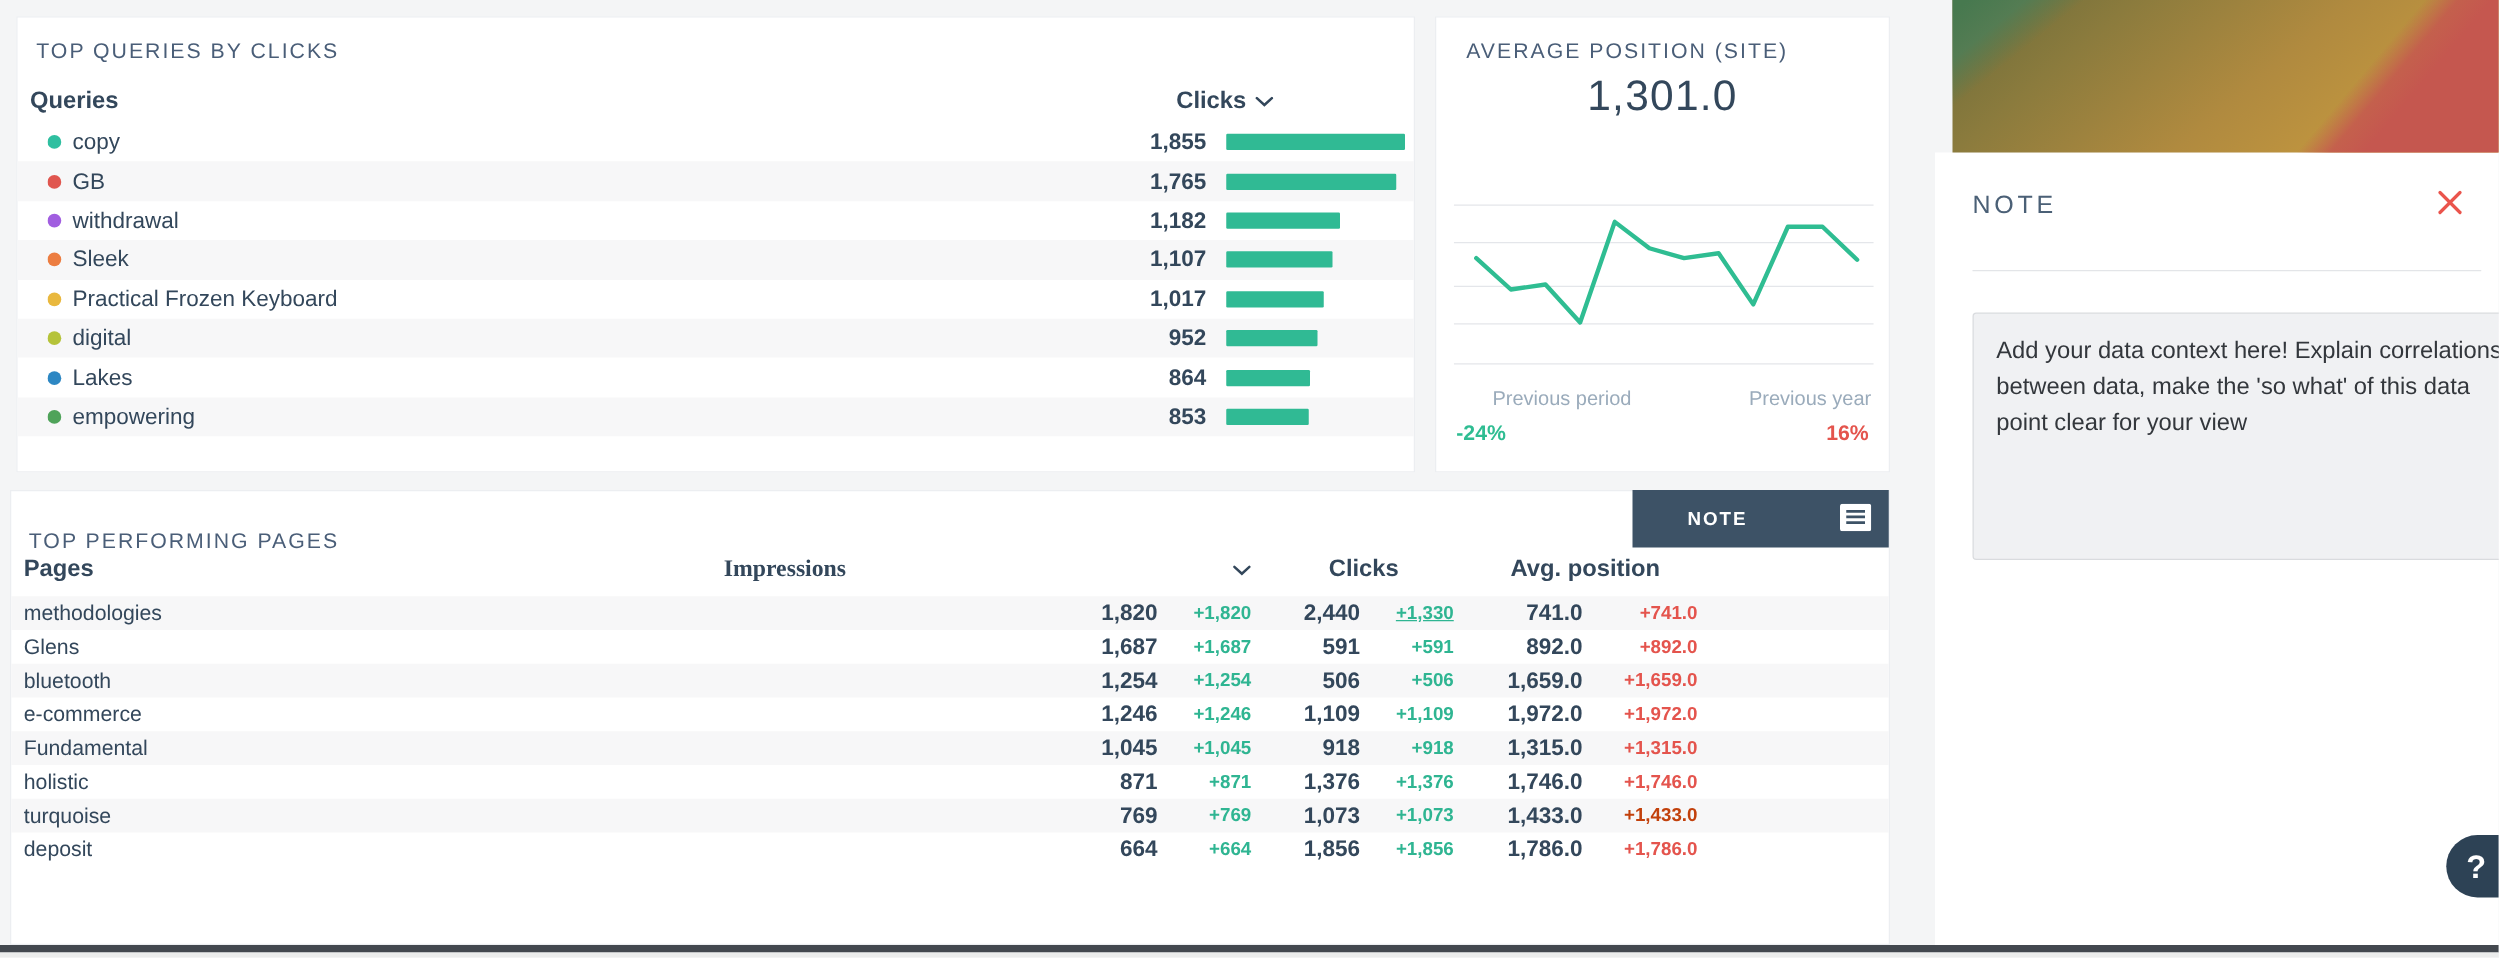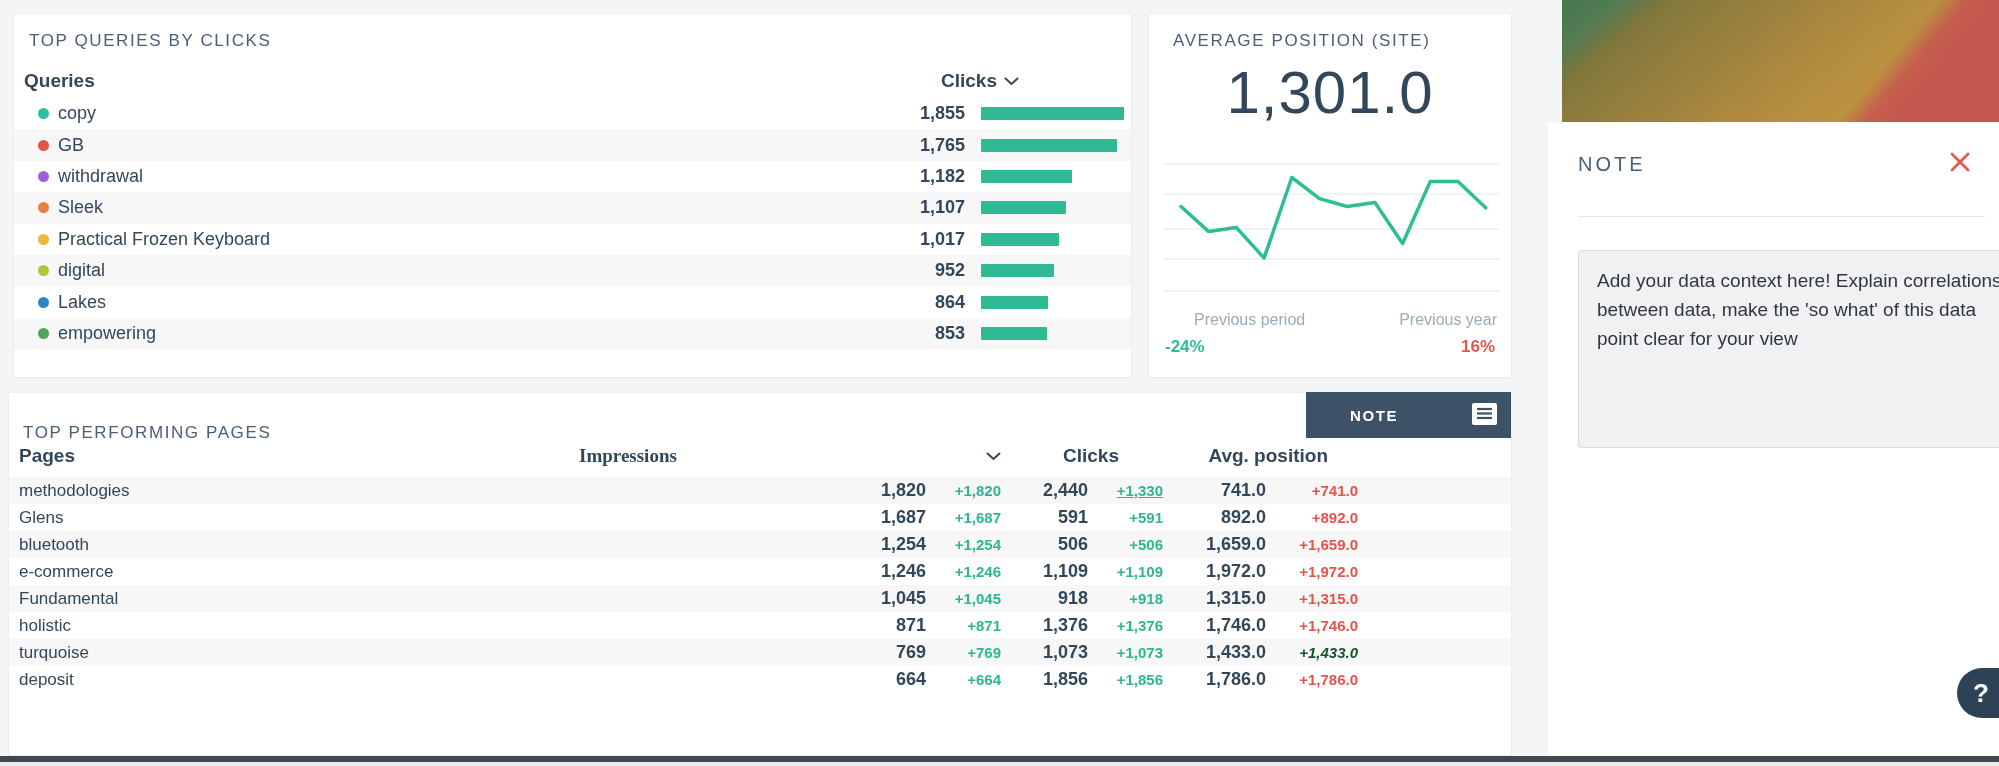--- a/index.html
+++ b/index.html
@@ -24,21 +24,21 @@
   .q-label-wrap { display:flex; align-items:center; gap:9px; overflow:hidden; }
   .q-dot { width:11px; height:11px; border-radius:50%; flex:0 0 11px; }
   .q-val { text-align:right; font-weight:bold; padding-right:4px; }
   .q-barwrap { height:13px; position:relative; }
   .q-bar { height:13px; border-radius:1px; }
 
   
   #panel-avg { left:1148px; top:13px; width:364px; height:365px; }
   #panel-avg .p-title { left:24px; top:17px; }
   .pa-big { position:absolute; left:0; top:44px; width:100%; text-align:center;
-            font-size:60px; color:#33475b; letter-spacing:1px; }
+            font-size:34px; color:#33475b; letter-spacing:1px; }
   .pa-spark { position:absolute; left:14px; top:145px; }
   .pa-foot-label { position:absolute; top:297px; font-size:16px; color:#9aabbb;margin-left:31px; }
   .pa-foot-label.left { left:14px; }  .pa-foot-label.right { right:14px; }
   .pa-foot-val { position:absolute; top:323px; font-size:17px; font-weight:bold; }
   .pa-foot-val.left { left:16px; color:#2fbd92; }
   .pa-foot-val.right { right:16px; color:#e4544d; }
 
   
   #panel-pages { left:8px; top:392px; width:1504px; height:364px; }
   #panel-pages .p-title { left:14px; top:30px; }
@@ -282,21 +282,21 @@
           <span class="t-cell-num">1,746.0</span>
           <span class="t-cell-delta" style="color: rgb(228, 84, 77);">+1,746.0</span>
         </div>
         <div class="t-row t-grid stripe">
           <span>turquoise</span>
           <span class="t-cell-num">769</span>
           <span class="t-cell-delta" style="color: rgb(47, 181, 146);">+769</span>
           <span class="t-cell-num">1,073</span>
           <span class="t-cell-delta" style="color: rgb(47, 181, 146);">+1,073</span>
           <span class="t-cell-num">1,433.0</span>
-          <span class="t-cell-delta" style="color: #14532d; font-style: italic;">+1,433.0</span>
+          <span class="t-cell-delta" style="color: #c2410c;">+1,433.0</span>
         </div>
         <div class="t-row t-grid">
           <span>deposit</span>
           <span class="t-cell-num">664</span>
           <span class="t-cell-delta" style="color: rgb(47, 181, 146);">+664</span>
           <span class="t-cell-num">1,856</span>
           <span class="t-cell-delta" style="color: rgb(47, 181, 146);">+1,856</span>
           <span class="t-cell-num">1,786.0</span>
           <span class="t-cell-delta" style="color: rgb(228, 84, 77);">+1,786.0</span>
         </div>

